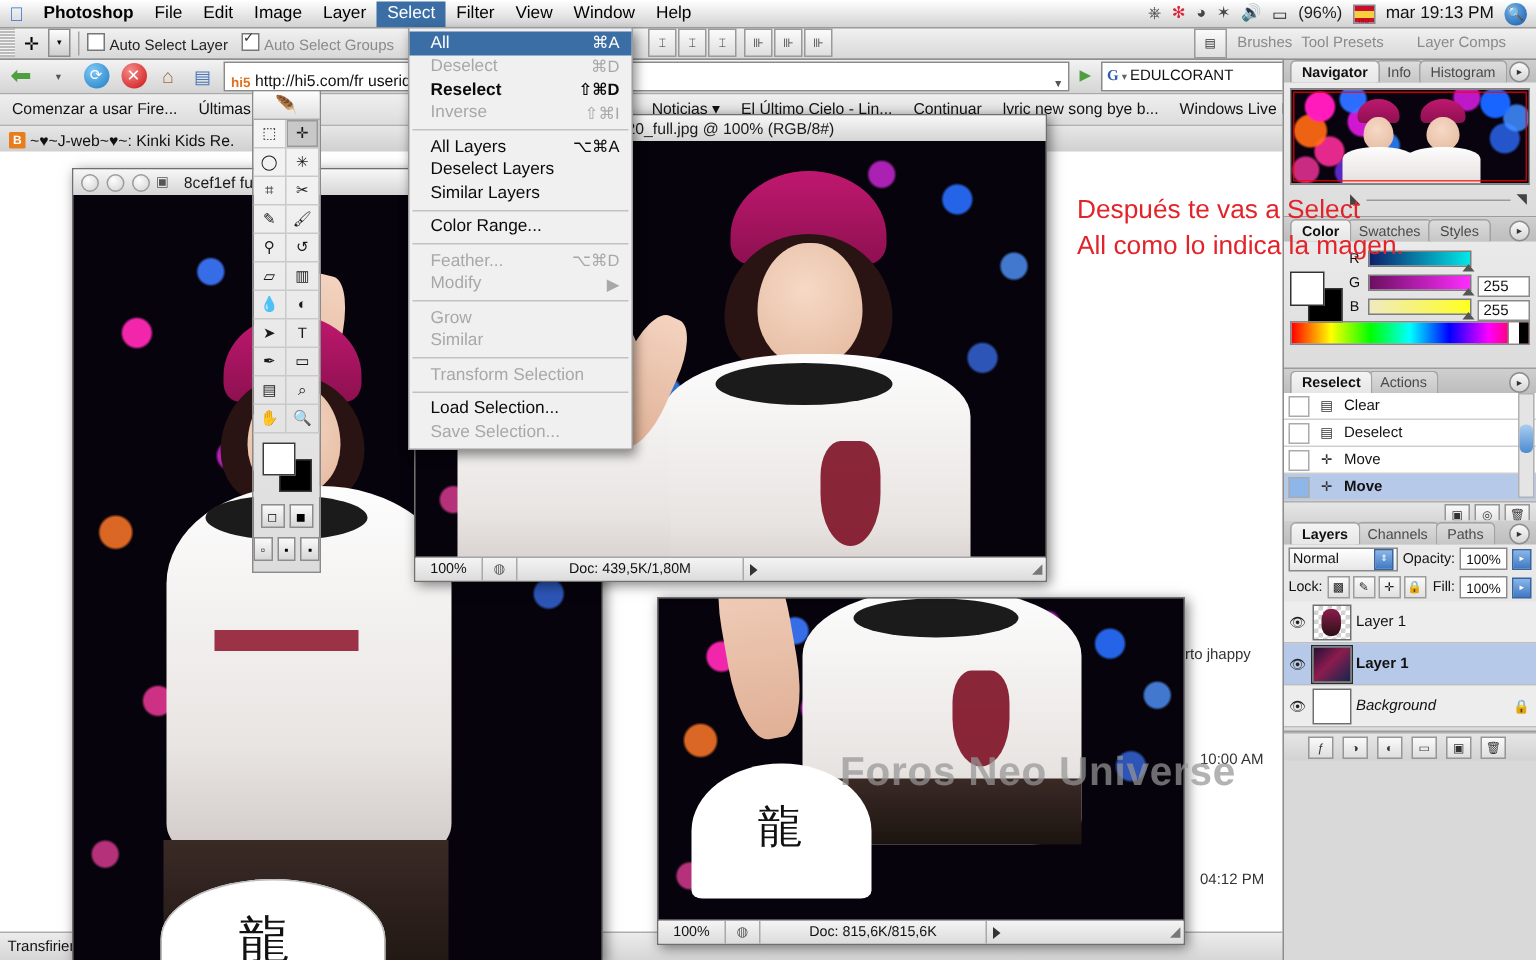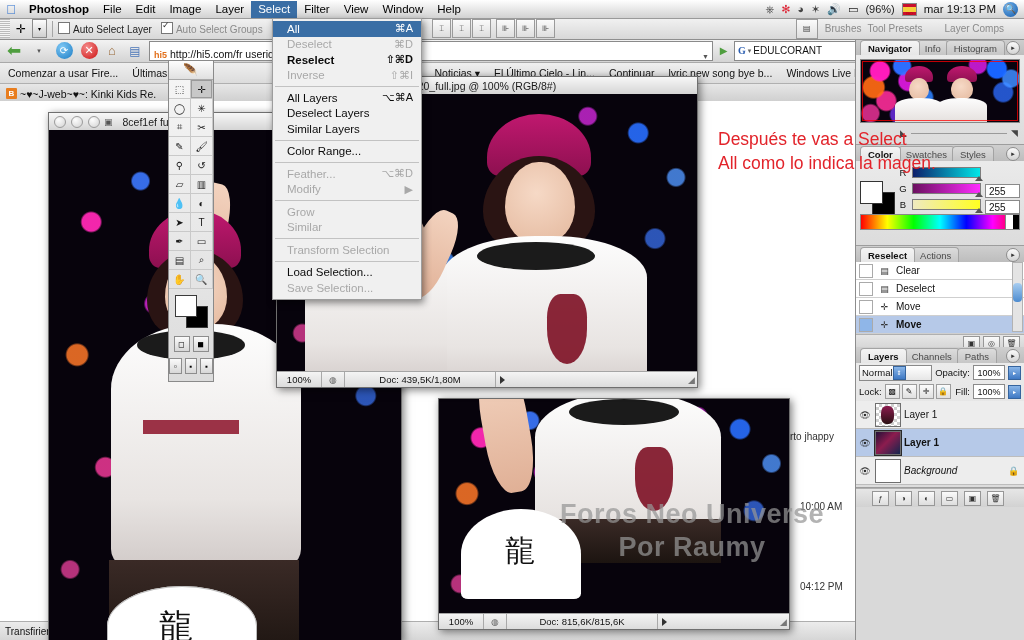--- a/index.html
+++ b/index.html
@@ -211,21 +211,21 @@
   .hbox{width:12px;height:12px;border:1px solid #aaa;background:#fff;}
   .hicon{font-size:9px;color:#333;width:13px;text-align:center;}
   .panelbtns{height:16px;display:flex;align-items:center;justify-content:flex-end;gap:3px;padding-right:4px;
              background:linear-gradient(#e6e6e6,#d2d2d2);border-top:1px solid #b0b0b0;}
   .pbtn{width:15px;height:13px;border:1px solid #979797;background:linear-gradient(#fafafa,#dedede);
         display:flex;align-items:center;justify-content:center;font-size:8px;color:#333;}
 
   
   .lrow1{height:17px;display:flex;align-items:center;gap:3px;padding:1px 3px;}
   .blendsel{flex:1;height:14px;border:1px solid #8a8a8a;background:linear-gradient(#fff,#e6e6e6);
-            display:flex;align-items:center;padding:0 2px;font-size:9.5px;color:#111;}
+            display:flex;align-items:center;justify-content:space-between;padding:0 2px;font-size:9.5px;color:#111;}
   .bluebtn{width:11px;height:12px;background:linear-gradient(#8ab6e8,#3f79c4);border:1px solid #35649e;
            color:#fff;font-size:6px;display:flex;align-items:center;justify-content:center;}
   .opalab{font-size:9.5px;color:#111;}
   .opaval{width:30px;height:13px;border:1px solid #8a8a8a;background:#fff;font-size:9px;
           display:flex;align-items:center;justify-content:center;color:#111;}
   .locks{display:flex;gap:2px;}
   .lockbtn{width:13px;height:13px;border:1px solid #9d9d9d;background:linear-gradient(#fbfbfb,#e0e0e0);
            font-size:8px;display:flex;align-items:center;justify-content:center;color:#222;}
   .layer{height:27px;display:flex;align-items:center;gap:3px;border-bottom:1px solid #bdbdbd;
          background:#ededed;padding-left:2px;}
@@ -398,21 +398,20 @@
     <span class="zoomfield">100%</span>
     <span style="width:22px;display:flex;align-items:center;justify-content:center;border-right:1px solid #a9a9a9;height:100%;font-size:9px;color:#555;">◍</span>
     <span class="docfield">Doc: 815,6K/815,6K</span>
     <span class="tri"></span>
     <span class="sizegrip">◢</span>
   </div>
 </div>
 
 <div id="watermark">
   <div>Foros Neo Universe</div>
-  <div>Por Raumy</div>
 </div>
 
 <div id="toolbox">
   <div id="tb-head">
     <span class="tb-feather">🪶</span>
   </div>
   <div class="tb-grid">
     <div class="tb-cell">⬚</div>
     <div class="tb-cell sel">✛</div>
     <div class="tb-cell">◯</div>

